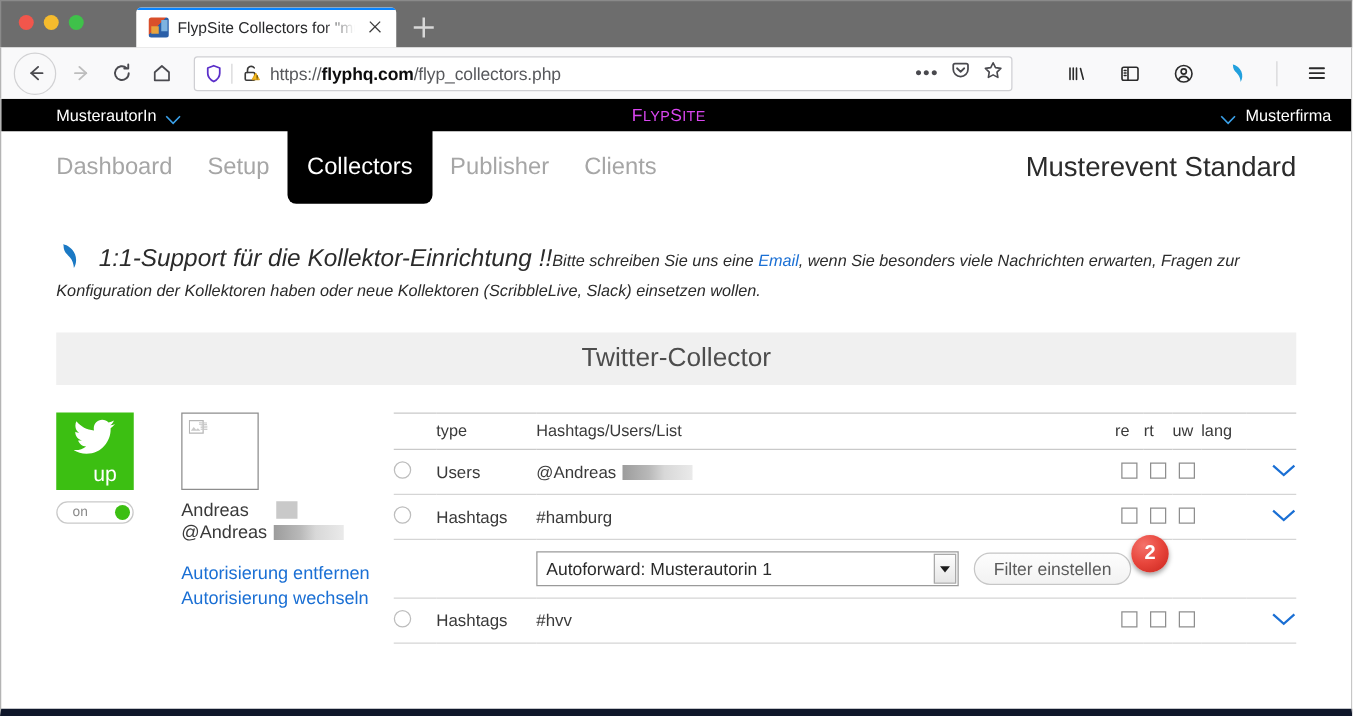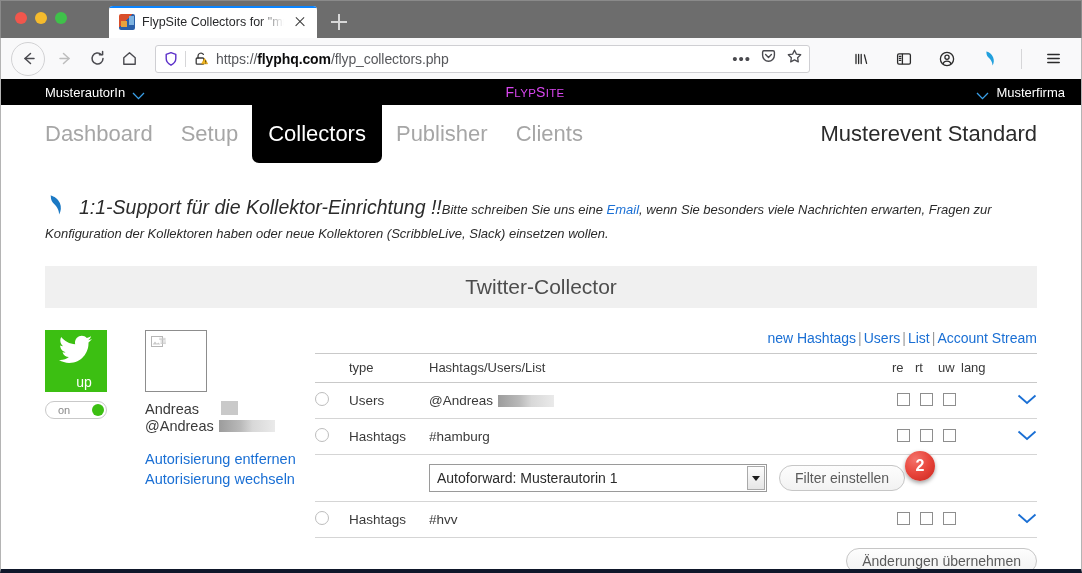--- a/index.html
+++ b/index.html
@@ -186,21 +186,21 @@
   }
   .tb-sep { width: 1px; height: 20px; background: #d6d6d8; margin: 0 4px; }
 
   
   .page {
     position: relative;
     background: #ffffff;
     height: 494px;
     border-left: 1px solid #b4b4b4;
     border-right: 1px solid #b4b4b4;
-    border-bottom: 4px solid #0f172a;
+    border-bottom: 6px solid #0f172a;
     box-sizing: border-box;
     overflow: hidden;
   }
 
   .topbar {
     height: 26px;
     background: #000000;
     display: flex;
     align-items: center;
     padding: 0 16px 0 44px;
@@ -233,21 +233,21 @@
     display: flex;
     align-items: center;
     padding: 0 44px;
     box-sizing: border-box;
     position: relative;
   }
   .nav-items { display: flex; align-items: stretch; height: 58px; }
   .nav-item {
     display: flex; align-items: center;
     padding: 0 14px;
-    font-size: 22px;
+    font-size: 19px;
     color: #a6a6a6;
     font-weight: 400;
     white-space: nowrap;
   }
   .nav-item.first { padding-left: 0; }
   .nav-item.active {
     background: #000000;
     color: #ffffff;
     border-radius: 0 0 7px 7px;
     margin-top: -14px;
@@ -310,21 +310,21 @@
     justify-content: flex-start;
     padding-top: 5px;
     box-sizing: border-box;
     position: relative;
   }
   .tw-box .up {
     position: absolute;
     bottom: 2px; left: 16px; right: 0;
     text-align: center;
     color: #ffffff;
-    font-size: 14px;
+    font-size: 17px;
   }
   .toggle {
     margin-top: 9px;
     width: 62px; height: 18px;
     border: 1px solid #c9c9c9;
     border-radius: 9px;
     background: #ffffff;
     display: flex; align-items: center;
     box-sizing: border-box;
     position: relative;
@@ -693,23 +693,20 @@
           <span>@Andreas</span>
           <span class="redact w1"></span>
         </div>
         <div class="prof-links">
           <a href="#">Autorisierung entfernen</a>
           <a href="#">Autorisierung wechseln</a>
         </div>
       </div>
 
       <div class="tablecol">
-        <div class="tlinks">
-          <a href="#">new Hashtags</a><span class="sep">|</span><a href="#">Users</a><span class="sep">|</span><a href="#">List</a><span class="sep">|</span><a href="#">Account Stream</a>
-        </div>
 
         <table class="collectors">
           <thead>
             <tr>
               <th class="col-radio"></th>
               <th class="col-type">type</th>
               <th class="col-main">Hashtags/Users/List</th>
               <th class="col-cb">re</th>
               <th class="col-cb">rt</th>
               <th class="col-cb">uw</th>
@@ -788,20 +785,17 @@
                   <svg width="20" height="11" viewBox="0 0 20 11" fill="none" stroke="#1a6fd4" stroke-width="1.8">
                       <path d="M1.5 1.5L10 9l8.5-7.5"></path>
                     </svg>
                 </span>
               </td>
             </tr>
 
           </tbody>
         </table>
 
-        <div class="applyrow">
-          <button class="btn">Änderungen übernehmen</button>
-        </div>
       </div>
 
     </div>
   </div>
 </div>
 
 </body></html>

